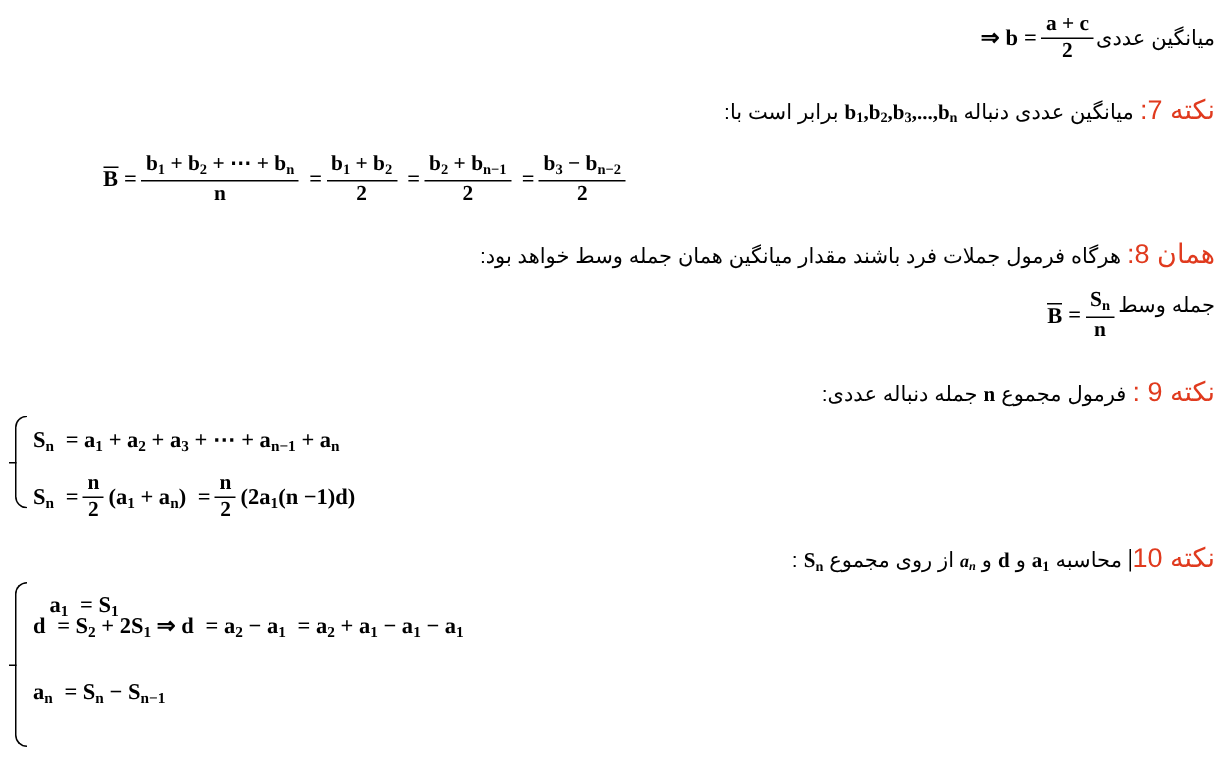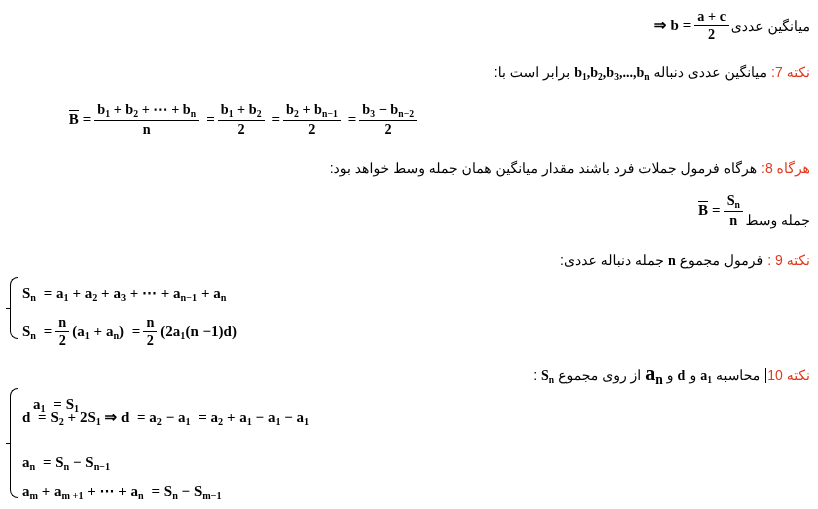--- a/index.html
+++ b/index.html
@@ -24,21 +24,21 @@
     line-height: 1;
   }
   .fa {
     font-family: "Liberation Sans", sans-serif;
     font-size: 14px;
     direction: rtl;
   }
   .note-label {
     color: #e03a1e;
     font-family: "Liberation Sans", sans-serif;
-    font-size: 14px;
+    font-size: 18px;
   }
   .math {
     font-family: "Liberation Serif", serif;
     font-size: 15px;
     font-weight: bold;
     direction: ltr;
     display: inline-block;
   }
   sub {
     font-size: 0.68em;
@@ -130,25 +130,25 @@
     <span class="fa">برابر است با:</span>
   </div>
 
   <div class="line" style="top:103px; right:398px;">
     <span class="math">
       <span class="ovl">B</span><span class="eqgap"></span>=<span class="frac"><span class="num">b<sub>1</sub> + b<sub>2</sub> + ⋯ + b<sub>n</sub></span><span class="den">n</span></span><span class="eqgap"></span>=<span class="frac"><span class="num">b<sub>1</sub> + b<sub>2</sub></span><span class="den">2</span></span><span class="eqgap"></span>=<span class="frac"><span class="num">b<sub>2</sub> + b<sub>n−1</sub></span><span class="den">2</span></span><span class="eqgap"></span>=<span class="frac"><span class="num">b<sub>3</sub> − b<sub>n−2</sub></span><span class="den">2</span></span>
     </span>
   </div>
 
   <div class="line" style="top:160px; right:8px;">
-    <span class="note-label">هرگاه 8:</span>
+    <span class="note-label">همان 8:</span>
     <span class="fa">هرگاه فرمول جملات فرد باشند مقدار میانگین همان جمله وسط خواهد بود:</span>
   </div>
 
-  <div class="line" style="top:212px; right:8px;">
+  <div class="line" style="top:196px; right:8px;">
     <span class="fa">جمله وسط</span>
   </div>
   <div class="line" style="top:194px; right:72px;">
     <span class="math">
       <span class="ovl">B</span><span class="eqgap"></span>=<span class="frac"><span class="num">S<sub>n</sub></span><span class="den">n</span></span>
     </span>
   </div>
 
   <div class="line" style="top:252px; right:8px;">
     <span class="note-label">نکته 9 :</span>
@@ -168,36 +168,33 @@
     <span class="math">S<sub>n</sub> <span class="eqgap"></span>=<span class="frac"><span class="num">n</span><span class="den">2</span></span>(a<sub>1</sub> + a<sub>n</sub>) <span class="eqgap"></span>=<span class="frac"><span class="num">n</span><span class="den">2</span></span>(2a<sub>1</sub>(n −1)d)</span>
   </div>
 
   <div class="line" style="top:363px; right:8px;">
     <span class="note-label">نکته 10</span><span class="cursor"></span>
     <span class="fa">محاسبه</span>
     <span class="math" style="font-size:14px;font-family:Liberation Serif, serif;">a<sub>1</sub></span>
     <span class="fa">و</span>
     <span class="math" style="font-size:14px;">d</span>
     <span class="fa">و</span>
-    <span class="math" style="font-size:20px;">a<sub>n</sub></span>
+    <span class="math" style="font-size:12px;font-style:italic;">a<sub>n</sub></span>
     <span class="fa">از روی مجموع</span>
     <span class="math" style="font-size:14px;">S<sub>n</sub></span>
     <span class="fa">:</span>
   </div>
 
   <div class="brace" style="left:6px; top:388px; height:110px;">
     <span class="bl"></span>
       <span class="bn"></span>
   </div>
   <div class="sys-row" style="left:33px; top:395px;">
     <span class="math">a<sub>1</sub> <span class="eqgap"></span>= S<sub>1</sub></span>
   </div>
   <div class="sys-row" style="left:22px; top:408px;">
     <span class="math">d <span class="eqgap"></span>= S<sub>2</sub> + 2S<sub>1</sub> ⇒ d <span class="eqgap"></span>= a<sub>2</sub> − a<sub>1</sub> <span class="eqgap"></span>= a<sub>2</sub> + a<sub>1</sub> − a<sub>1</sub> − a<sub>1</sub></span>
   </div>
   <div class="sys-row" style="left:22px; top:453px;">
     <span class="math">a<sub>n</sub> <span class="eqgap"></span>= S<sub>n</sub> − S<sub>n−1</sub></span>
   </div>
-  <div class="sys-row" style="left:22px; top:482px;">
-    <span class="math">a<sub>m</sub> + a<sub>m +1</sub> + ⋯ + a<sub>n</sub> <span class="eqgap"></span>= S<sub>n</sub> − S<sub>m−1</sub></span>
-  </div>
 
 </div>
 
 </body></html>

